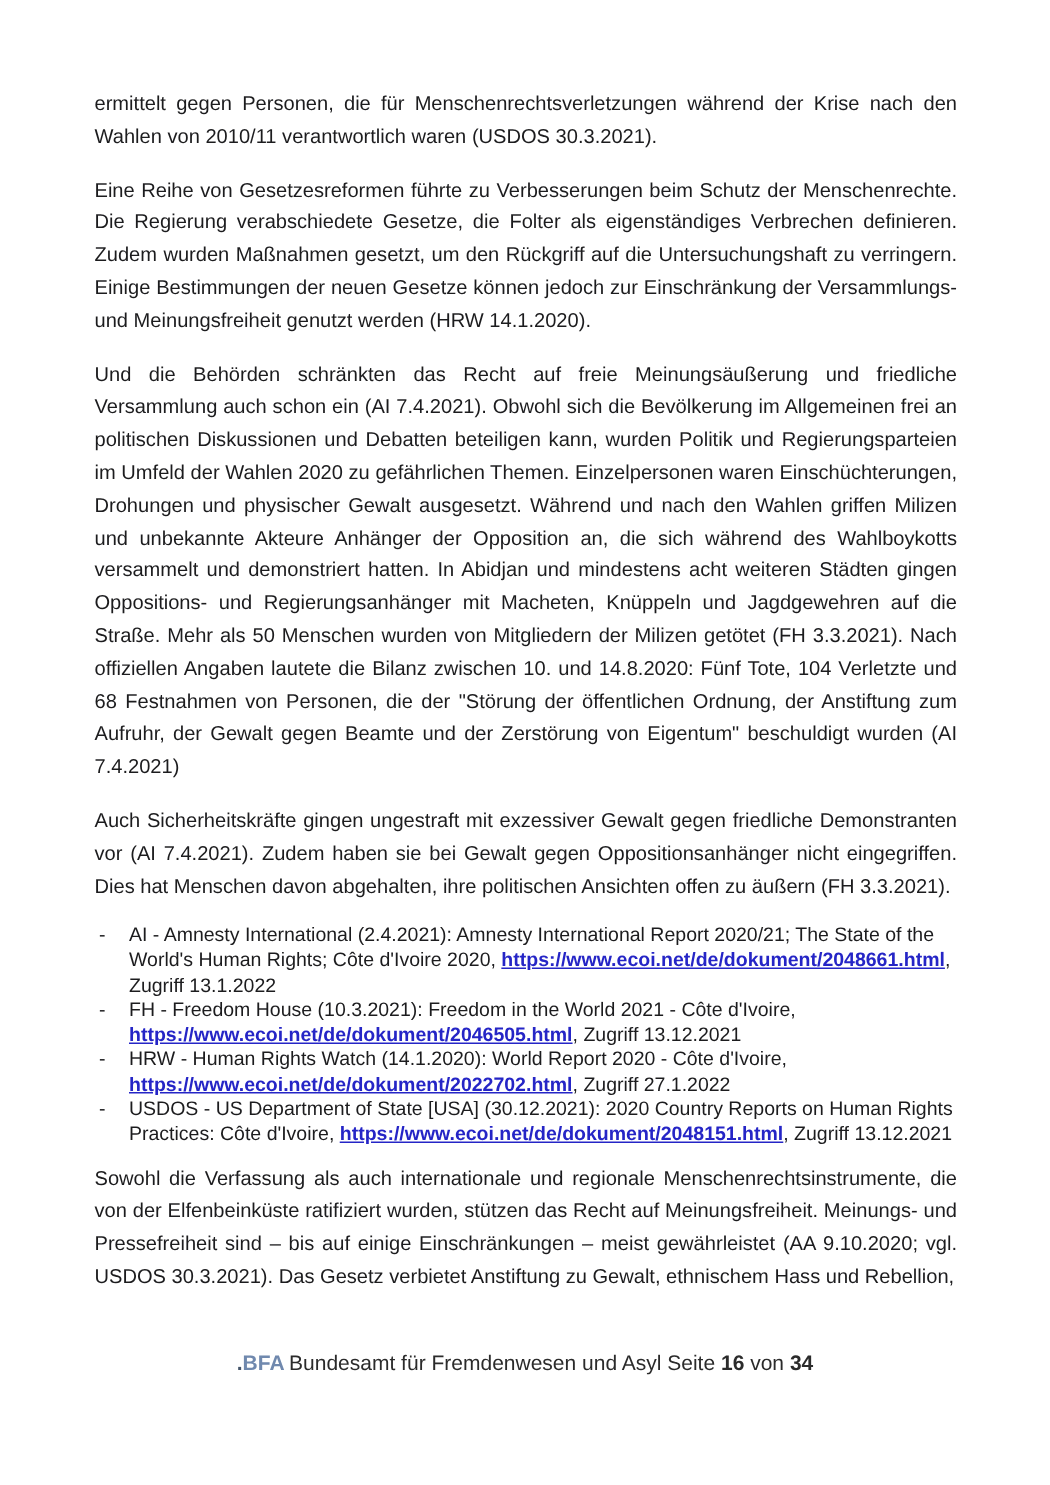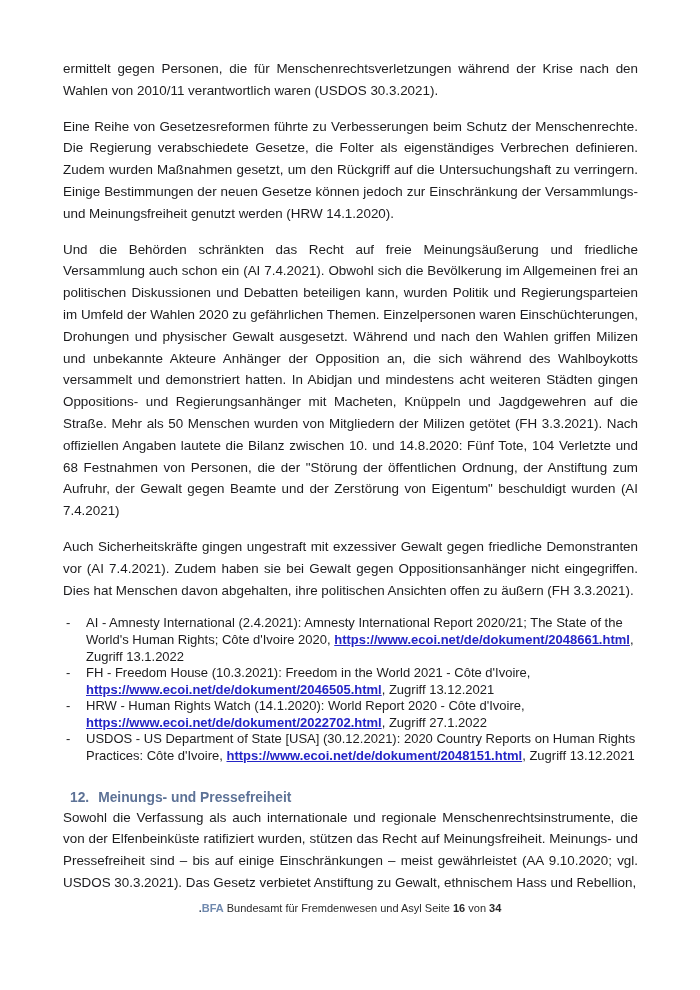--- a/index.html
+++ b/index.html
@@ -74,21 +74,21 @@
   }
   .section-par {
     margin-top: 15px;
   }
   .footer {
     position: absolute;
     left: 0;
     right: 0;
     top: 902px;
     text-align: center;
-    font-size: 11px;
+    font-size: 14px;
     color: #2b2b2b;
     line-height: 12px;
   }
   .footer .logo-mark {
     color: #44546a;
     font-weight: bold;
   }
   .footer .logo-text {
     color: #7089ae;
     font-weight: bold;
@@ -121,23 +121,20 @@
       <div class="src-item">
         <span class="dash">-</span>
         <span class="src-text"><span>HRW - Human Rights Watch (14.1.2020): World Report 2020 - Côte d'Ivoire, </span><a class="lnk" href="#">https://www.ecoi.net/de/dokument/2022702.html</a><span>, Zugriff 27.1.2022</span></span>
       </div>
       <div class="src-item">
         <span class="dash">-</span>
         <span class="src-text"><span>USDOS - US Department of State [USA] (30.12.2021): 2020 Country Reports on Human Rights Practices: Côte d'Ivoire, </span><a class="lnk" href="#">https://www.ecoi.net/de/dokument/2048151.html</a><span>, Zugriff 13.12.2021</span></span>
       </div>
     </div>
 
-  <div class="section-heading">
-    <span class="sec-num">12.</span><span>Meinungs- und Pressefreiheit</span>
-  </div>
 
   <p class="body-par section-par cut">Sowohl die Verfassung als auch internationale und regionale Menschenrechtsinstrumente, die von der Elfenbeinküste ratifiziert wurden, stützen das Recht auf Meinungsfreiheit. Meinungs- und Pressefreiheit sind – bis auf einige Einschränkungen – meist gewährleistet (AA 9.10.2020; vgl. USDOS 30.3.2021). Das Gesetz verbietet Anstiftung zu Gewalt, ethnischem Hass und Rebellion,</p>
 
 </div>
 
 <div class="footer">
   <span class="logo-mark">.</span><span class="logo-text">BFA</span><span>Bundesamt für Fremdenwesen und Asyl</span>
   <span>Seite</span>
   <b>16</b>
   <span>von</span>

